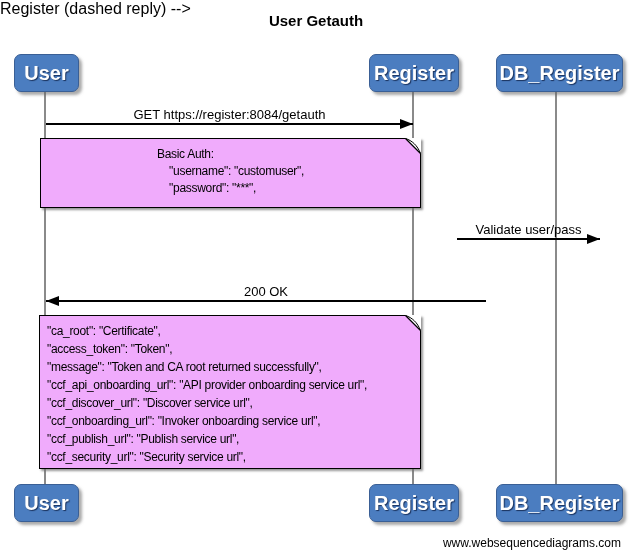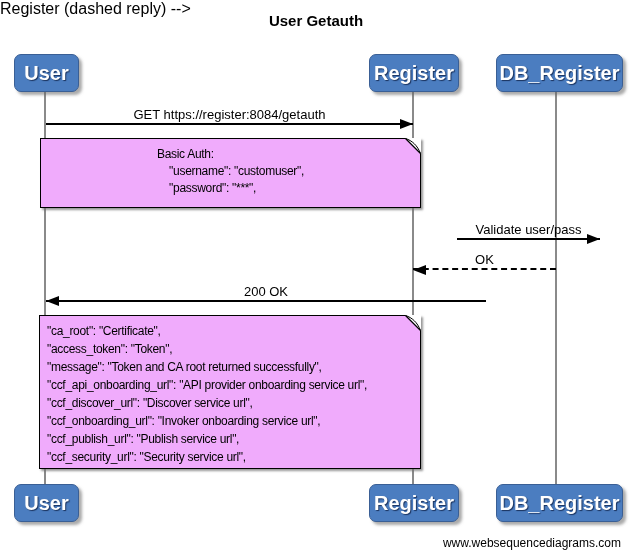--- a/index.html
+++ b/index.html
@@ -103,26 +103,20 @@
 
   
   <div class="msg m2">
     <div class="msg-label">Validate user/pass</div>
     <div class="msg-line">
       <span class="head right"></span>
     </div>
   </div>
 
    Register (dashed reply) --&gt;
-  <div class="msg m3">
-    <div class="msg-label">OK</div>
-    <div class="msg-line dashed">
-      <span class="head left"></span>
-    </div>
-  </div>
 
   
   <div class="msg m4">
     <div class="msg-label">200 OK</div>
     <div class="msg-line">
       <span class="head left"></span>
     </div>
   </div>
 
   

